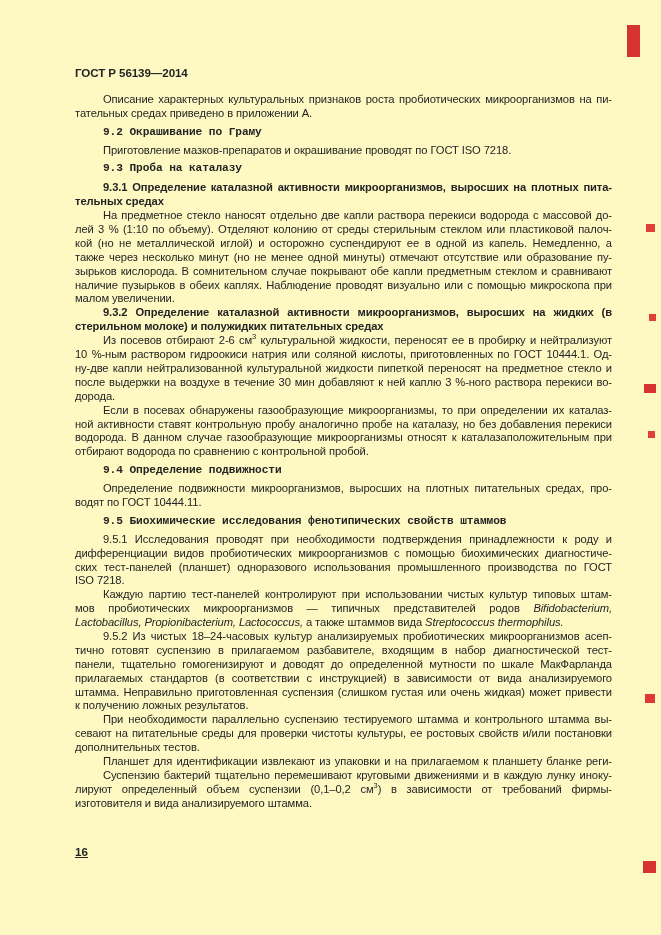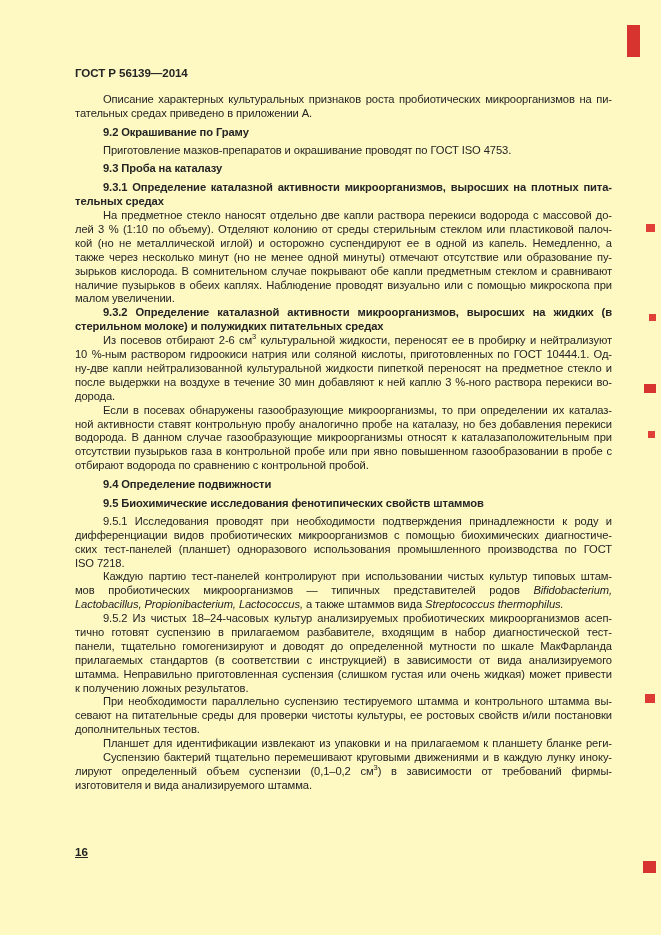--- a/index.html
+++ b/index.html
@@ -24,21 +24,21 @@
     letter-spacing: -0.1px;
     color: #242424;
   }
   .doc-header {
     font-weight: bold;
     font-size: 11.6px;
     margin-bottom: 13px;
   }
   .block { margin: 0; }
   .heading { font-weight: bold; }
-  .heading.major   { margin-top: 5px; margin-bottom: 4px; }
+  .heading.major   { margin-top: 5px; margin-bottom: 4px; font-family: Liberation Mono, monospace; }
   .heading.submt   { margin-top: 5px; margin-bottom: 0; }
   .heading.subflat { margin: 0; }
   .line {
     height: 13.9px;
     overflow: hidden;
     text-align: justify;
     white-space: normal;
   }
   .line.j { text-align-last: justify; }
   .line.ind { text-indent: 28px; }
@@ -66,21 +66,21 @@
     <div class="doc-header">ГОСТ Р 56139—2014</div>
     <div id="doc-flow">
         <div class="block para">
           <div class="line ind j">Описание характерных культуральных признаков роста пробиотических микроорганизмов на пи-</div>
           <div class="line">тательных средах приведено в приложении А.</div>
         </div>
         <div class="block heading major">
           <div class="line ind">9.2 Окрашивание по Граму</div>
         </div>
         <div class="block para">
-          <div class="line ind">Приготовление мазков-препаратов и окрашивание проводят по ГОСТ ISO 4753.</div>
+          <div class="line ind">Приготовление мазков-препаратов и окрашивание проводят по ГОСТ ISO 7218.</div>
         </div>
         <div class="block heading major">
           <div class="line ind">9.3 Проба на каталазу</div>
         </div>
         <div class="block heading submt">
           <div class="line ind j">9.3.1 Определение каталазной активности микроорганизмов, выросших на плотных пита-</div>
           <div class="line">тельных средах</div>
         </div>
         <div class="block para">
           <div class="line ind j">На предметное стекло наносят отдельно две капли раствора перекиси водорода с массовой до-</div>
@@ -99,25 +99,28 @@
           <div class="line ind j"><span>Из посевов отбирают 2-6 см</span><sup>3</sup><span> культуральной жидкости, переносят ее в пробирку и нейтрализуют</span></div>
           <div class="line j">10 %-ным раствором гидроокиси натрия или соляной кислоты, приготовленных по ГОСТ 10444.1. Од-</div>
           <div class="line j">ну-две капли нейтрализованной культуральной жидкости пипеткой переносят на предметное стекло и</div>
           <div class="line j">после выдержки на воздухе в течение 30 мин добавляют к ней каплю 3 %-ного раствора перекиси во-</div>
           <div class="line">дорода.</div>
         </div>
         <div class="block para">
           <div class="line ind j">Если в посевах обнаружены газообразующие микроорганизмы, то при определении их каталаз-</div>
           <div class="line j">ной активности ставят контрольную пробу аналогично пробе на каталазу, но без добавления перекиси</div>
           <div class="line j">водорода. В данном случае газообразующие микроорганизмы относят к каталазаположительным при</div>
-          <div class="line j">отсутствии пузырьков газа в контрольной пробе или при явно повышенном газообразовании в пробе с</div>
           <div class="line">отбирают водорода по сравнению с контрольной пробой.</div>
         </div>
         <div class="block heading major">
           <div class="line ind">9.4 Определение подвижности</div>
+        </div>
+        <div class="block para">
+          <div class="line ind j">Определение подвижности микроорганизмов, выросших на плотных питательных средах, про-</div>
+          <div class="line">водят по ГОСТ 10444.11.</div>
         </div>
         <div class="block heading major">
           <div class="line ind">9.5 Биохимические исследования фенотипических свойств штаммов</div>
         </div>
         <div class="block para">
           <div class="line ind j">9.5.1 Исследования проводят при необходимости подтверждения принадлежности к роду и</div>
           <div class="line j">дифференциации видов пробиотических микроорганизмов с помощью биохимических диагностиче-</div>
           <div class="line j">ских тест-панелей (планшет) одноразового использования промышленного производства по ГОСТ</div>
           <div class="line">ISO 7218.</div>
         </div>

